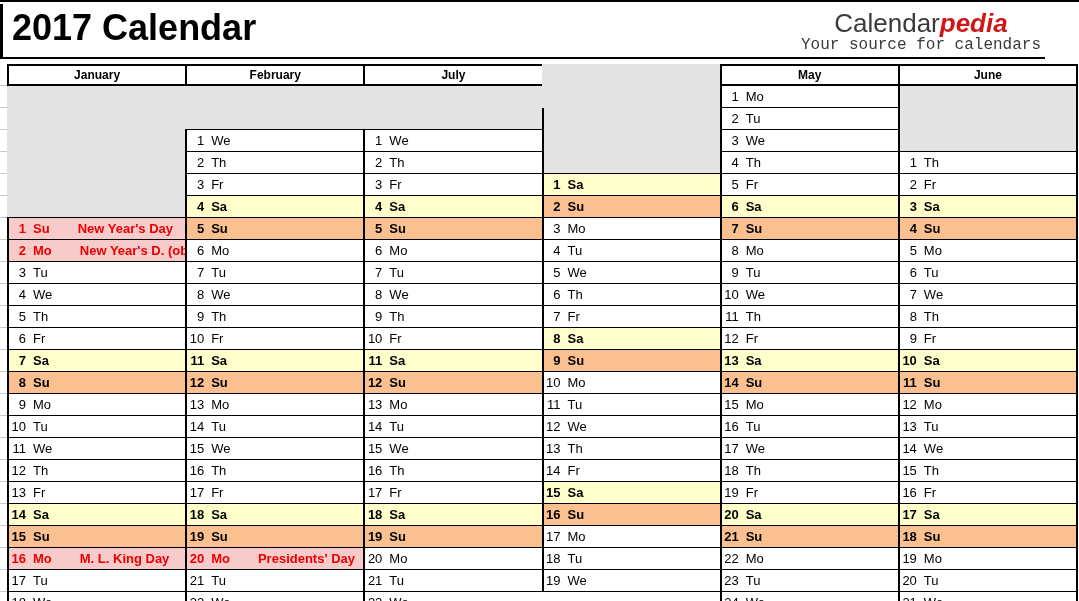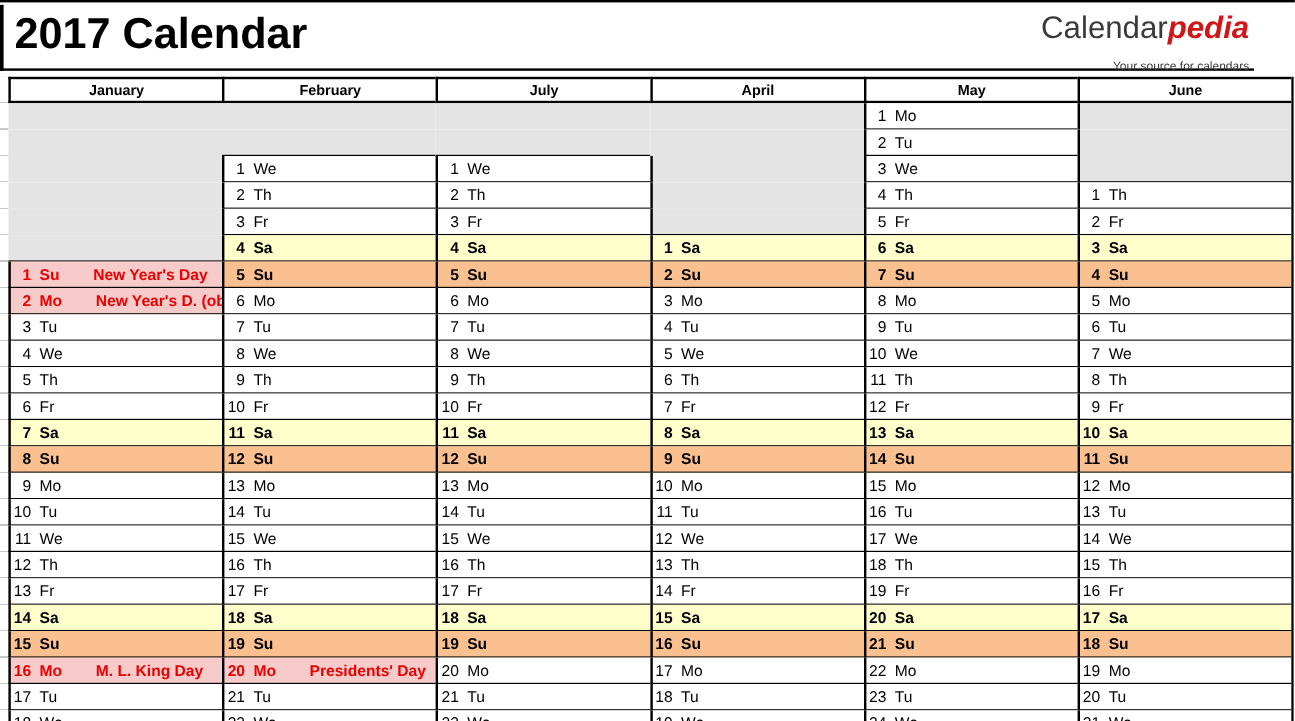--- a/index.html
+++ b/index.html
@@ -14,25 +14,25 @@
   .titlebar{
     position:absolute;left:0;top:0;width:1045px;height:55px;
     border-bottom:2px solid #000;border-left:3px solid #000;box-sizing:border-box;
     background:#fff;
   }
   .page-title{
     position:absolute;left:9px;top:3px;margin:0;
     font-size:36px;font-weight:bold;color:#000;letter-spacing:0;
   }
   .logo{
-    position:absolute;right:4px;top:6px;text-align:right;text-decoration:none;cursor:pointer;
+    position:absolute;right:4px;top:6px;text-align:center;text-decoration:none;cursor:pointer;
   }
   .logo-line{font-size:26px;line-height:26px;color:#3a3a3a;}
   .logo-red{color:var(--logo_red);font-weight:bold;font-style:italic;}
-  .logo-tagline{font-size:10px;line-height:16px;color:#3a3a3a;margin-top:12px;}
+  .logo-tagline{font-size:16px;line-height:16px;color:#3a3a3a;margin-top:1px;font-family:Liberation Mono, monospace;}
 
   
   .margin-strip{
     position:absolute;left:0;top:60px;width:7px;height:539px;
     background:repeating-linear-gradient(to bottom,#fff 0 21px,var(--gridline) 21px 22px);
   }
 
   
   .grid{
     position:absolute;left:7px;top:60px;width:1071px;
@@ -343,21 +343,20 @@
         <div class="cell">
           <span class="num">21</span>
           <span class="wd">Tu</span>
         </div>
         <div class="cell">
           <span class="num">22</span>
           <span class="wd">We</span>
         </div>
       </div>
       <div class="month-col">
-        <div class="month-header">April</div>
         <div class="cell empty merge-left merge-bottom"></div>
         <div class="cell empty merge-left merge-bottom"></div>
         <div class="cell empty merge-bottom"></div>
         <div class="cell empty merge-bottom"></div>
         <div class="cell empty"></div>
         <div class="cell sat">
           <span class="num">1</span>
           <span class="wd">Sa</span>
         </div>
         <div class="cell sun">

